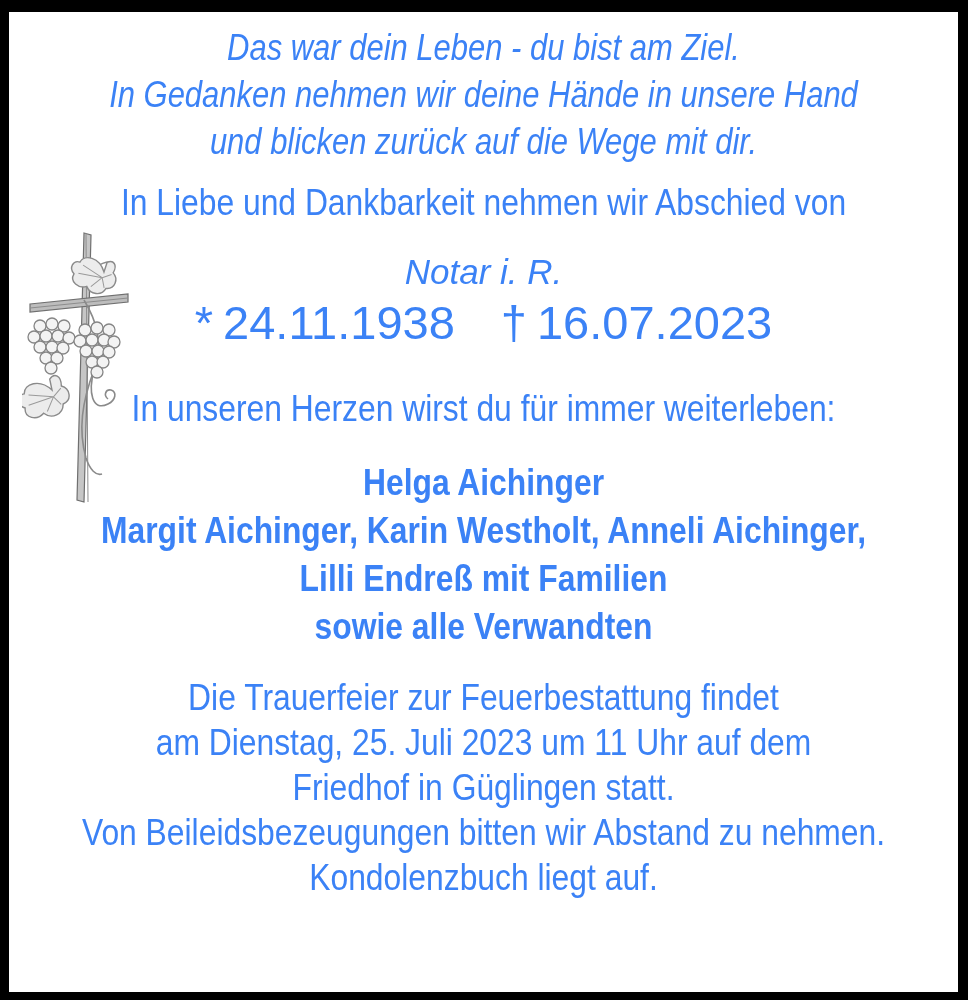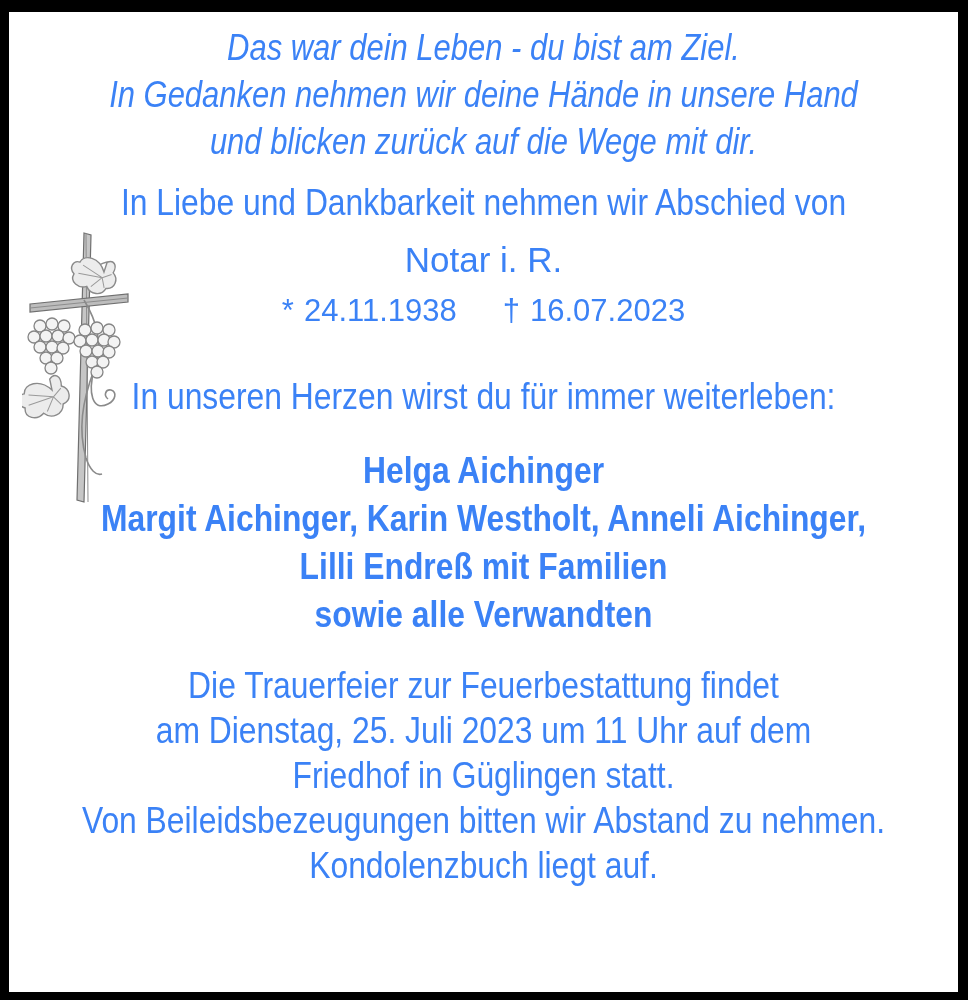--- a/index.html
+++ b/index.html
@@ -39,27 +39,28 @@
     line-height: 44px;
   }
   .name-block { margin-top: 14px; }
   .deceased-name {
     font-size: 78px;
     line-height: 82px;
     font-weight: 400;
     letter-spacing: 0px;
   }
   .deceased-title {
-    margin-top: 16px;
+    margin-top: 28px;
     font-size: 35px;
     line-height: 38px;
+    font-style: italic;
   }
   .dates {
     margin-top: 12px;
-    font-size: 31px;
+    font-size: 47px;
     line-height: 40px;
   }
   .dates .death-part { margin-left: 46px; }
   .dates .sym { margin-right: 10px; }
   .remembrance {
     margin-top: 44px;
     font-size: 37px;
     line-height: 44px;
   }
   .mourners {

